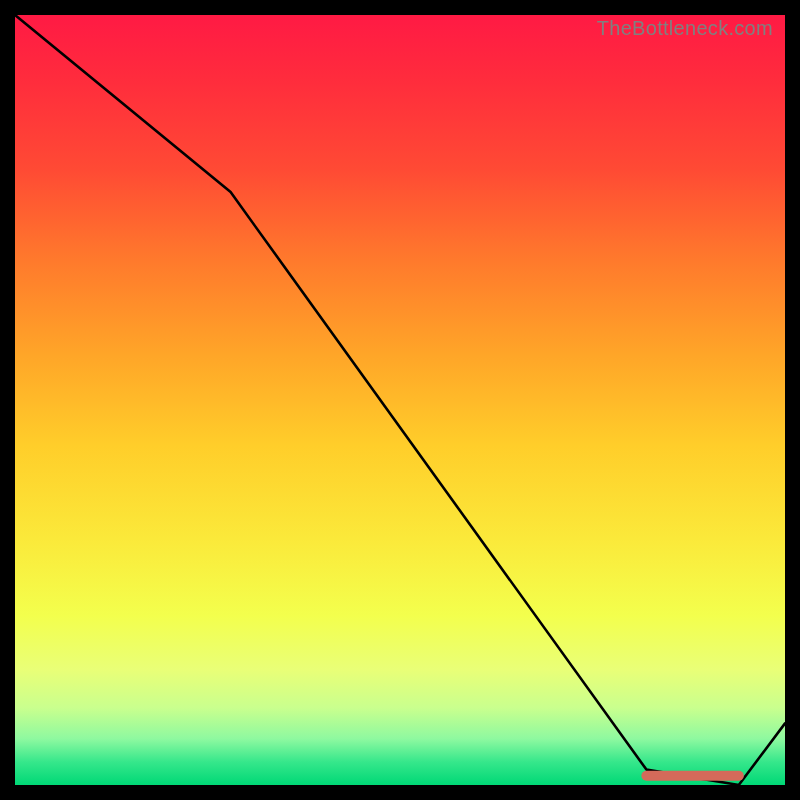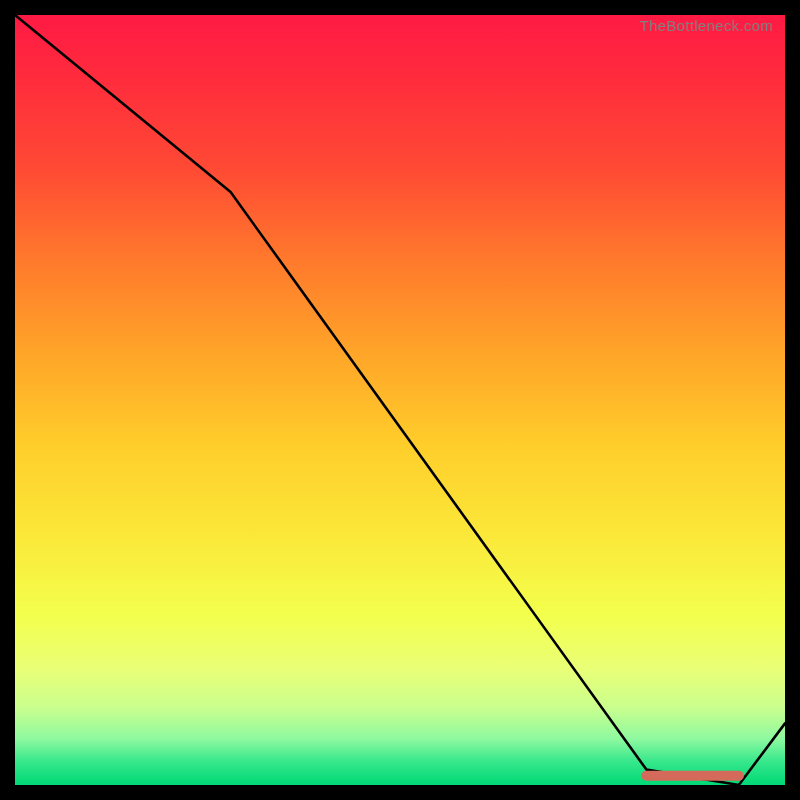--- a/index.html
+++ b/index.html
@@ -38,21 +38,21 @@
       #8ef9a0 94%,
       #36e78b 97%,
       #00d876 100%
     );
   }
   .watermark {
     position: absolute;
     top: 2px;
     right: 12px;
     color: #808080;
-    font-size: 15px;
+    font-size: 20px;
     font-weight: 500;
     letter-spacing: 0.3px;
     user-select: none;
   }
   svg.overlay {
     position: absolute;
     left: 0;
     top: 0;
     width: 770px;
     height: 770px;

